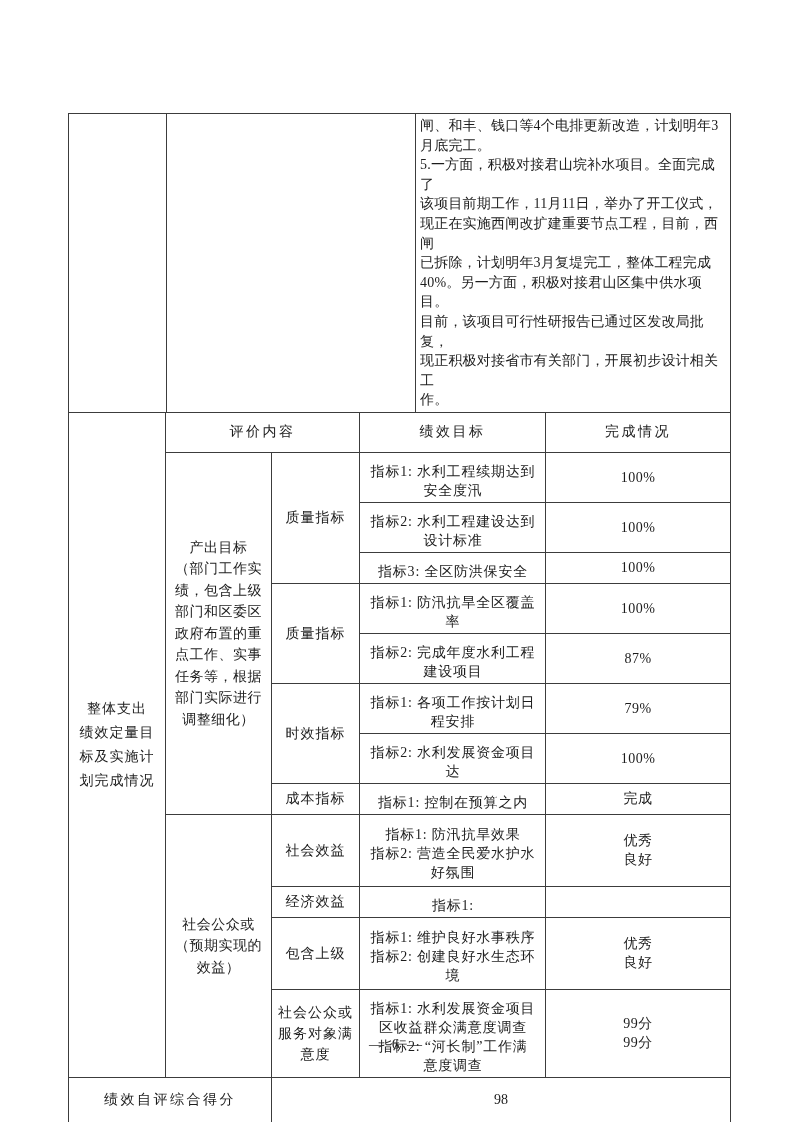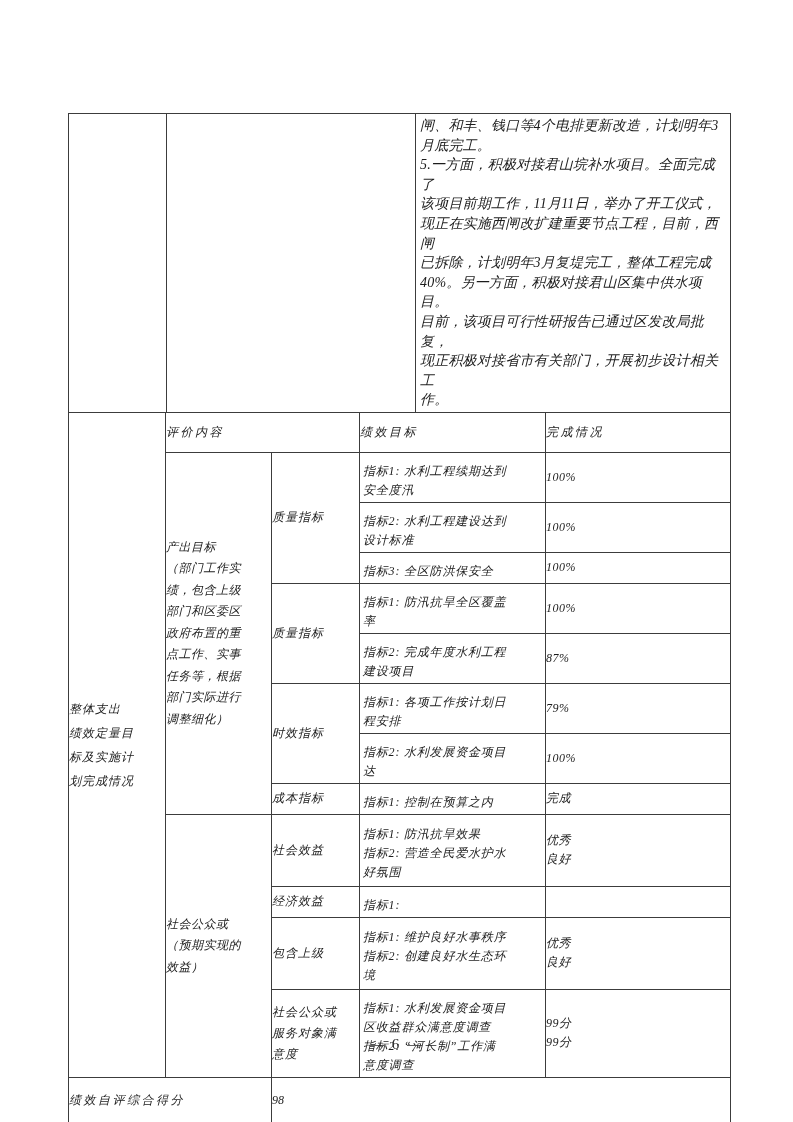--- a/index.html
+++ b/index.html
@@ -2,29 +2,29 @@
 <html><head>
 <meta charset="utf-8">
 <style>
   html,body{margin:0;padding:0;background:#ffffff;}
   .page{
     position:relative;width:793px;height:1122px;background:#ffffff;
     font-family:"Liberation Serif","DejaVu Serif",serif;color:#1c1c1c;overflow:hidden;
   }
   .doc{position:absolute;left:68px;top:113px;width:662px;}
   table{border-collapse:collapse;table-layout:fixed;width:662px;}
-  td{border:1px solid #3c3c3c;white-space:pre-line;overflow:hidden;padding:0;font-style:italic;}
+  td{border:1px solid #3c3c3c;white-space:pre-line;overflow:hidden;padding:0;}
   .main-table{margin-top:-1px;}
   
   .h203{height:203px}.h40{height:40px}.h42{height:42px}.h28{height:28px}
   .h44{height:44px}.h72{height:72px}.h80{height:80px}.h46{height:46px}
   
   .narrative{vertical-align:top;text-align:left;font-size:14px;line-height:19.6px;
     padding:2px 3px 2px 4px;letter-spacing:0.2px;}
-  .main-table td{text-align:left;vertical-align:middle;font-size:12px;}
+  .main-table td{text-align:center;vertical-align:middle;font-size:14px;}
   .hdr{font-size:15px;letter-spacing:2.5px;}
   .rowhead{font-size:15px;line-height:24px;letter-spacing:1px;}
   .c2label{font-size:14.5px;line-height:21.5px;letter-spacing:0.5px;}
   .c3label{font-size:15px;line-height:21px;letter-spacing:1px;margin-left:16px;}
   .indicator{text-align:left;font-size:14px;line-height:19px;
     padding:9px 2px 2px 3px;letter-spacing:0.8px;}
   .val{font-size:14px;line-height:19px;letter-spacing:0.5px;}
   .sumlabel{font-size:15px;letter-spacing:2.5px;}
   .sumval{font-size:14.5px;}
   .page-num{position:absolute;top:1036px;left:0;width:100%;text-align:center;

